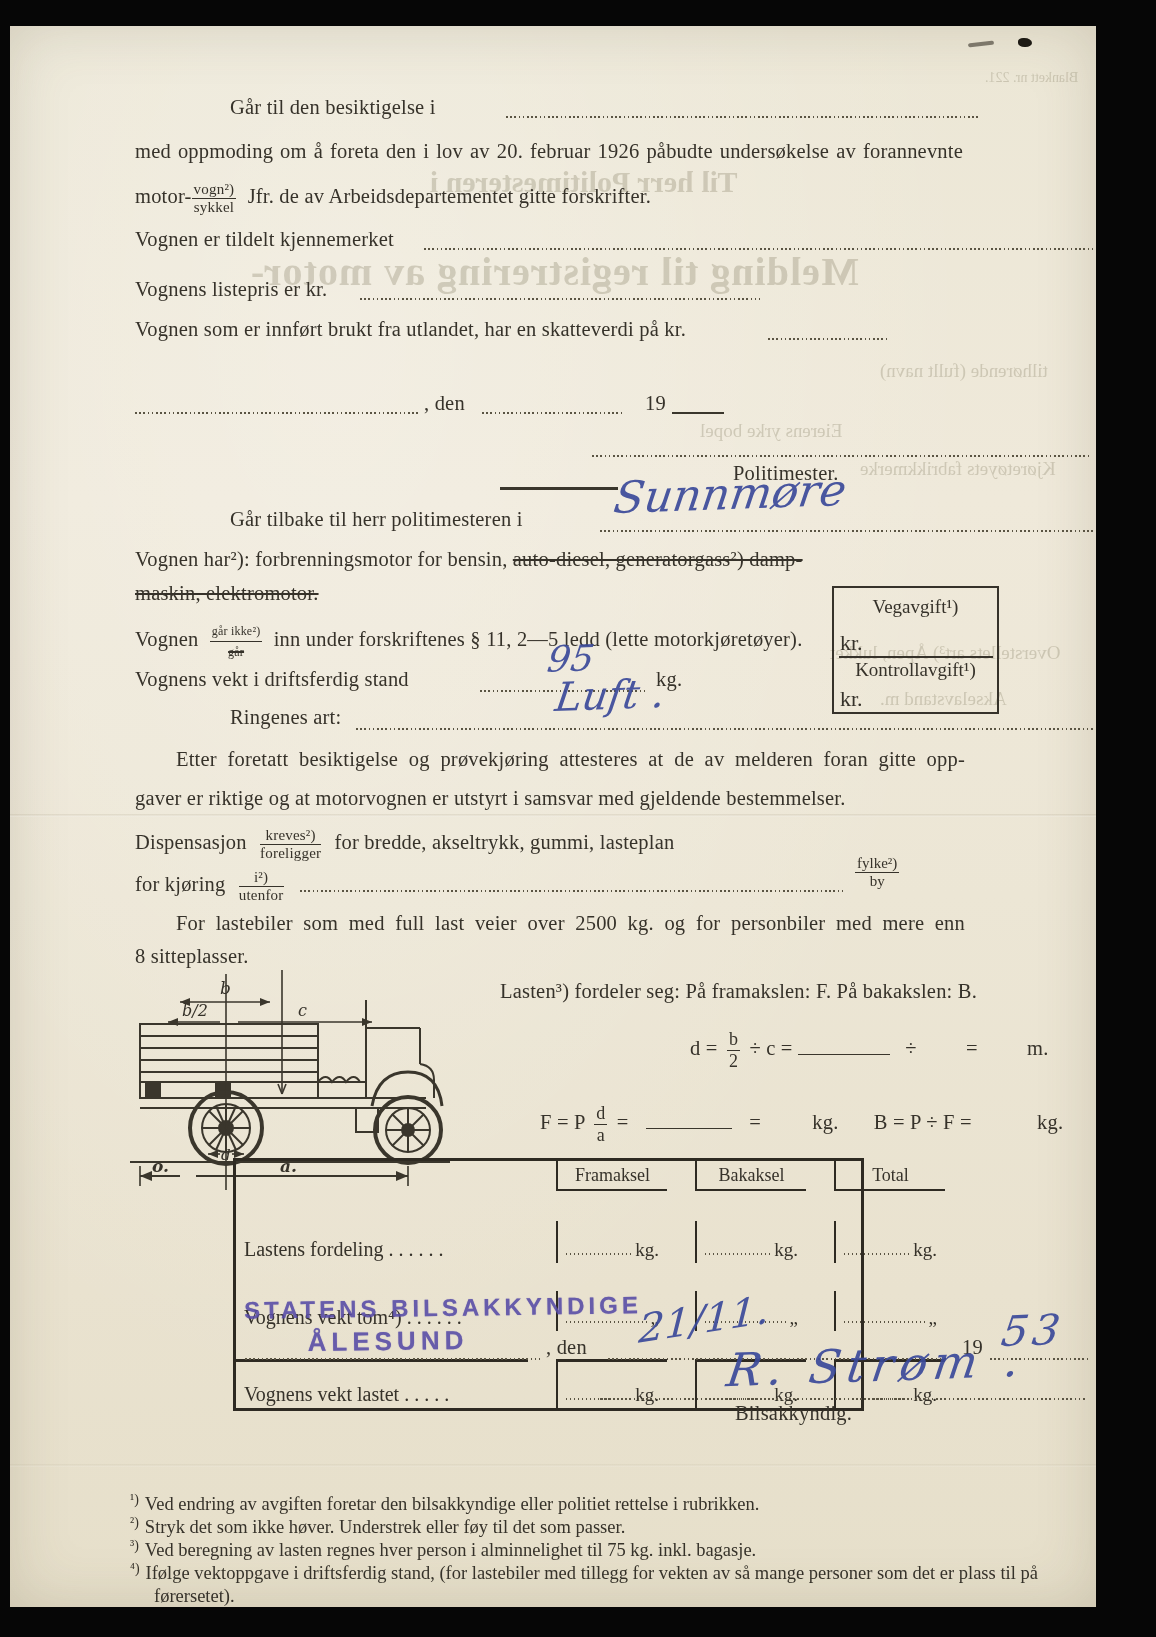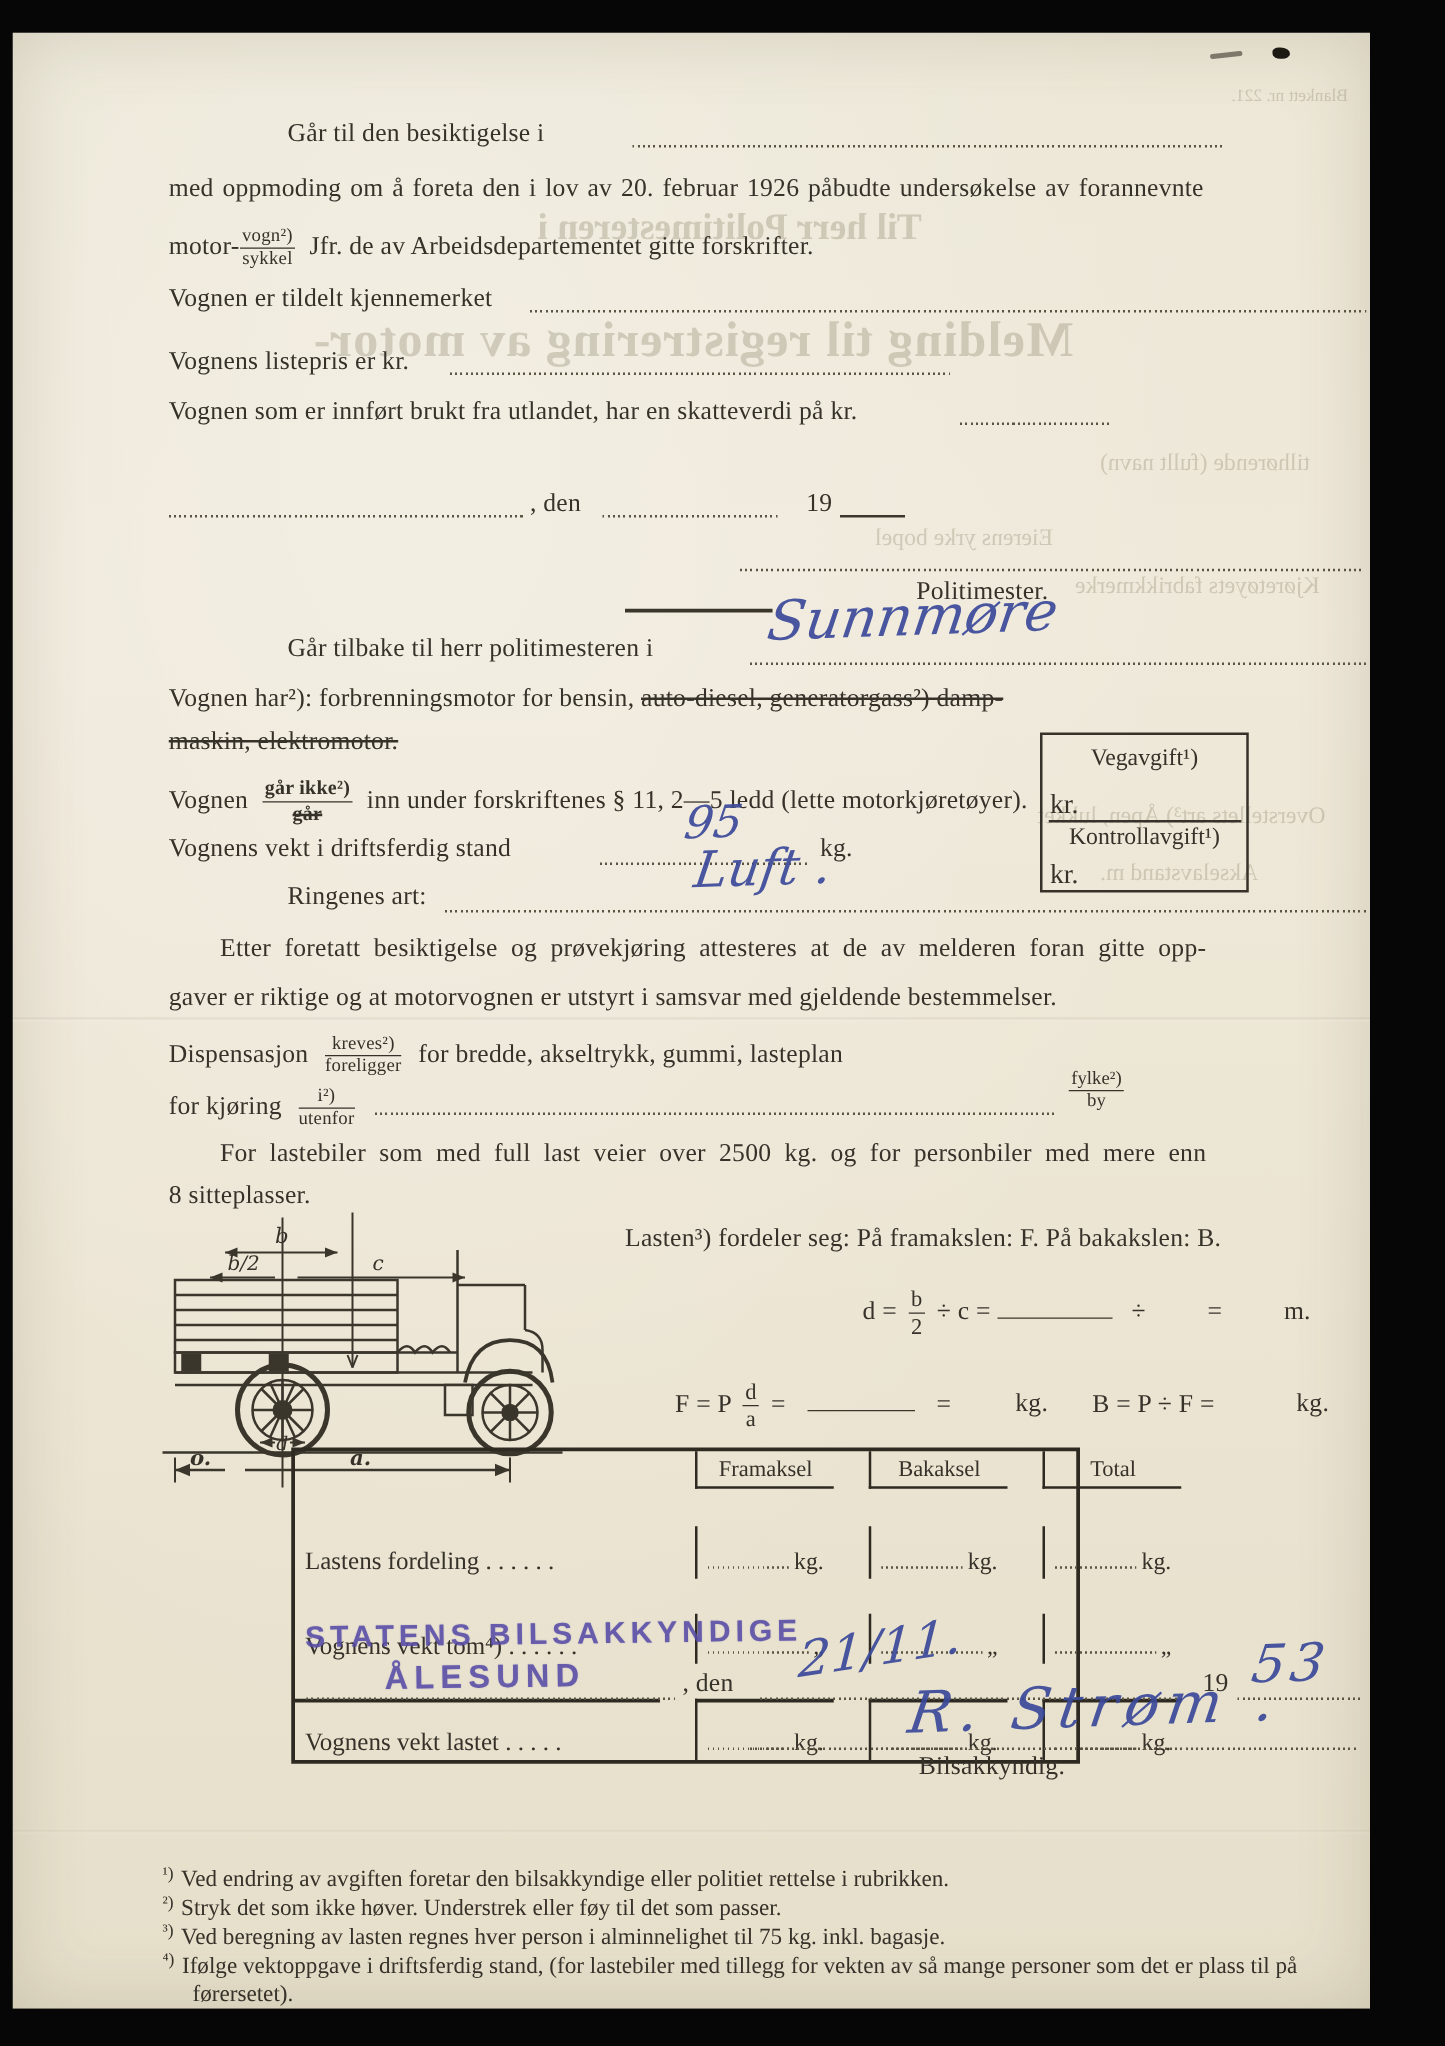--- a/index.html
+++ b/index.html
@@ -110,21 +110,21 @@
   <div id="avgiftbox">
     <div class="c" style="top:8px;">Vegavgift¹)</div>
     <div class="kr" style="top:42px;">kr.</div>
     <div class="rule" style="top:68px;"></div>
     <div class="c" style="top:71px;">Kontrollavgift¹)</div>
     <div class="kr" style="top:98px;">kr.</div>
   </div>
 
   <div class="t" style="left:135px;top:622px;">
     <span>Vognen</span>
-    <span class="frac" style="font-size:16px;line-height:18px;margin:0 6px;font-weight:bold;"><span class="top">går ikke²)</span><span class="bot strike">går</span></span>
+    <span class="frac" style="font-size:12px;line-height:18px;margin:0 6px;"><span class="top">går ikke²)</span><span class="bot strike">går</span></span>
     <span>inn under forskriftenes § 11, 2—5 ledd (lette motorkjøretøyer).</span>
   </div>
 
   <div class="t" style="left:135px;top:668px;">Vognens vekt i driftsferdig stand</div>
   <div class="dot" style="left:480px;top:690px;width:168px;"></div>
   <div class="hand" style="left:548px;top:638px;font-size:36px;">95</div>
   <div class="t" style="left:656px;top:668px;">kg.</div>
 
   <div class="t" style="left:230px;top:706px;">Ringenes art:</div>
   <div class="dot" style="left:356px;top:728px;width:737px;"></div>

